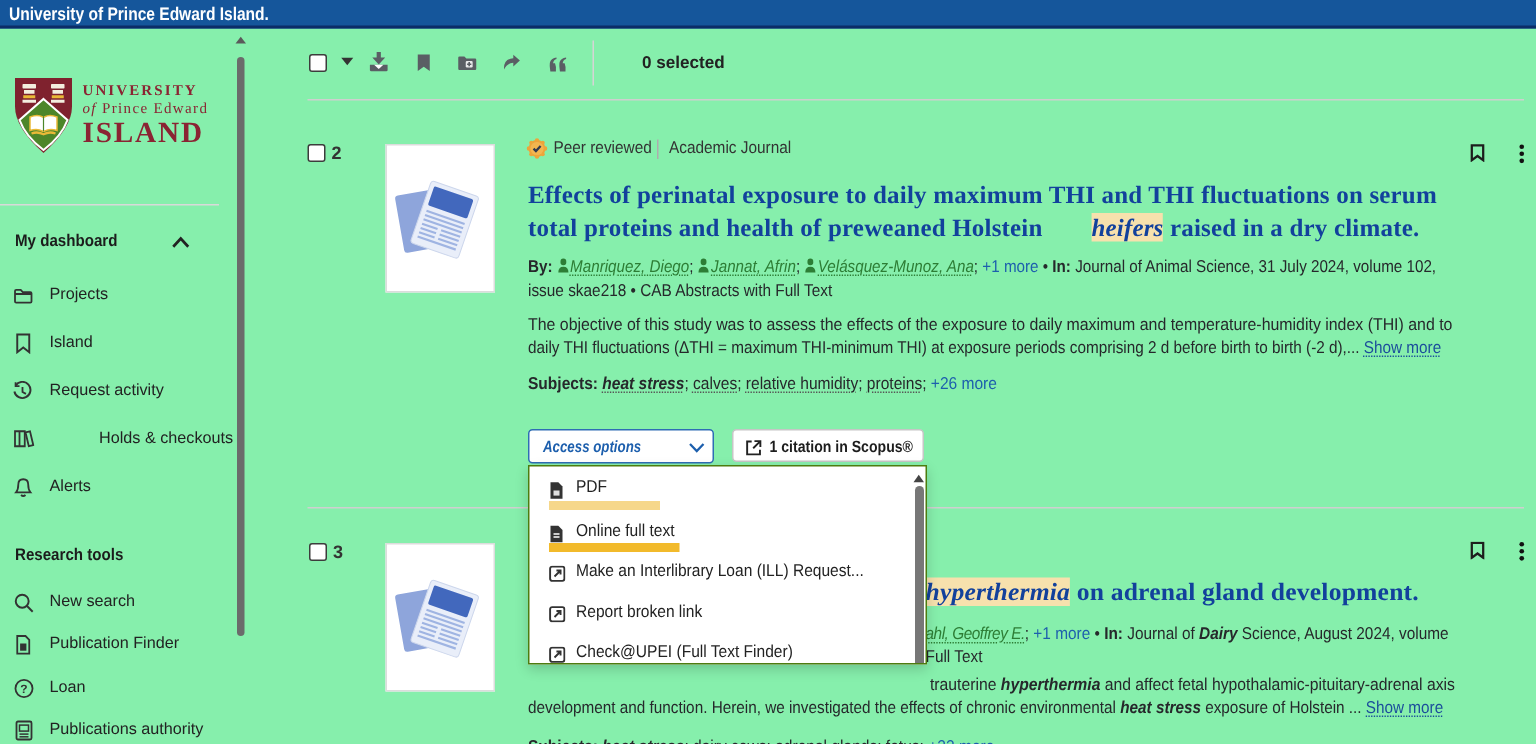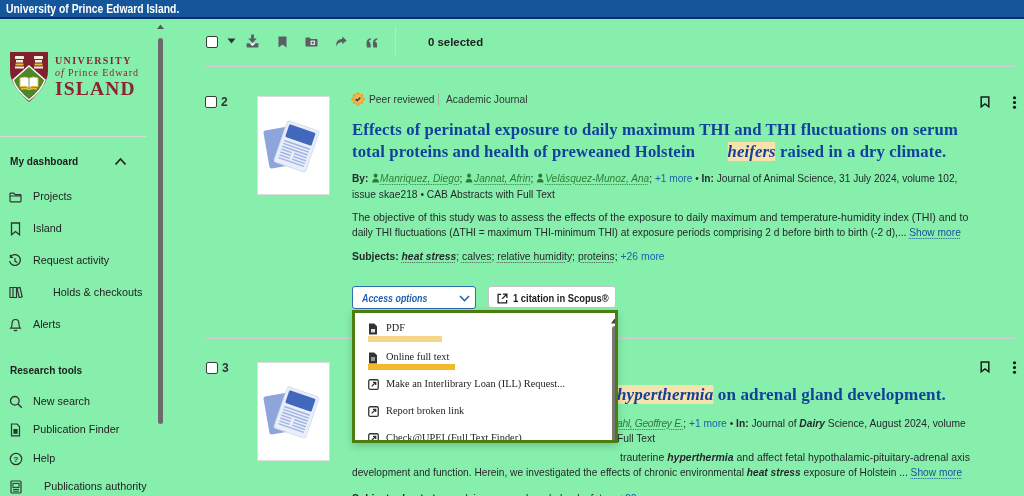--- a/index.html
+++ b/index.html
@@ -81,48 +81,48 @@
     <svg class="abs" style="left:8px; top:254px;" width="14" height="14" viewBox="0 0 14 14">
         <path d="M2.4 3 A5.4 5.4 0 1 1 1.6 7" fill="none" stroke="#333" stroke-width="1.3"></path>
         <path d="M2.4 0.8 V3.4 H5" fill="none" stroke="#333" stroke-width="1.2"></path>
         <path d="M7 4 V7.3 L9.3 8.6" fill="none" stroke="#333" stroke-width="1.2"></path>
       </svg>
     <div class="abs side-item" style="left:33px; top:254px;">Request activity</div>
     <svg class="abs" style="left:9px; top:286px;" width="14" height="13" viewBox="0 0 14 13">
         <path d="M1 1.5 H4 V11.5 H1 Z M4 1.5 H7.5 V11.5 H4 Z" fill="none" stroke="#333" stroke-width="1.2"></path>
         <path d="M8 2.2 L11 1.5 L13.2 10.8 L10.2 11.5 Z" fill="none" stroke="#333" stroke-width="1.2"></path>
       </svg>
-    <div class="abs side-item" style="left:29px; top:286px;padding-left:24px;">Holds &amp; checkouts</div>
+    <div class="abs side-item" style="left:42px; top:286px;padding-left:24px;">Holds &amp; checkouts</div>
     <svg class="abs" style="left:9px; top:318px;" width="13" height="14" viewBox="0 0 13 14">
         <path d="M6.5 1.5 Q9.8 1.5 9.8 5 Q9.8 8.5 11.3 10.2 H1.7 Q3.2 8.5 3.2 5 Q3.2 1.5 6.5 1.5 Z" fill="none" stroke="#333" stroke-width="1.2"></path>
         <path d="M5 12 Q6.5 13.4 8 12" fill="none" stroke="#333" stroke-width="1.2"></path>
       </svg>
     <div class="abs side-item" style="left:33px; top:318px;">Alerts</div>
     <svg class="abs" style="left:9px; top:395px;" width="14" height="14" viewBox="0 0 14 14">
         <circle cx="5.8" cy="5.8" r="4.3" fill="none" stroke="#333" stroke-width="1.3"></circle>
         <line x1="9" y1="9" x2="12.8" y2="12.8" stroke="#333" stroke-width="1.3"></line>
       </svg>
     <div class="abs side-item" style="left:33px; top:395px;">New search</div>
     <svg class="abs" style="left:10px; top:423px;" width="11" height="14" viewBox="0 0 11 14">
         <path d="M1.5 1 H7 L9.5 3.5 V12.8 H1.5 Z" fill="none" stroke="#333" stroke-width="1.2"></path>
         <rect x="3.4" y="6" width="4.2" height="4.8" fill="#333"></rect>
       </svg>
     <div class="abs side-item" style="left:33px; top:423px;">Publication Finder</div>
     <svg class="abs" style="left:9px; top:452px;" width="14" height="14" viewBox="0 0 14 14">
         <circle cx="7" cy="7" r="5.7" fill="none" stroke="#333" stroke-width="1.2"></circle>
         <text x="7" y="9.8" font-size="8" font-weight="bold" fill="#333" text-anchor="middle" font-family="Liberation Sans, sans-serif">?</text>
       </svg>
-    <div class="abs side-item" style="left:33px; top:452px;">Help</div>
+    <div class="abs side-item" style="left:33px; top:452px;">Loan</div>
     <svg class="abs" style="left:10px; top:480px;" width="12" height="14" viewBox="0 0 12 14">
         <rect x="1" y="1" width="10" height="12" rx="1" fill="none" stroke="#333" stroke-width="1.2"></rect>
         <rect x="3" y="3.4" width="6" height="4" fill="none" stroke="#333" stroke-width="1"></rect>
         <line x1="3" y1="9.4" x2="9" y2="9.4" stroke="#333" stroke-width="1"></line>
         <line x1="3" y1="11.2" x2="9" y2="11.2" stroke="#333" stroke-width="1"></line>
       </svg>
-    <div class="abs side-item" style="left:33px; top:480px;margin-left:11px;">Publications authority</div>
+    <div class="abs side-item" style="left:33px; top:480px;">Publications authority</div>
   </div>
   <div class="abs side-head" style="left:10px; top:364px;">Research tools</div>
 
   <svg class="abs" style="left:156px; top:23px;" width="9" height="7" viewBox="0 0 9 7">
       <path d="M1 6 L4.5 1.5 L8 6 Z" fill="#5a5a5a"></path>
     </svg>
   <div class="abs" style="left:158px; top:38px; width:5px; height:386px; background:#6b6b6b; border-radius:3px;"></div>
 
   <div id="toolbar">
     <div class="abs cb" style="left:206px; top:36px;"></div>
@@ -279,21 +279,21 @@
         </svg>
     </div>
     <div class="abs pillbtn" style="left:488px; top:286px; width:128px; height:22px; border:1px solid #c6c6c6;">
       <svg class="abs" style="left:8px; top:6px;" width="11" height="11" viewBox="0 0 12 12">
           <path d="M4.5 1.5 H1.2 V10.8 H10.5 V7.5" fill="none" stroke="#222" stroke-width="1.4"></path>
           <path d="M6.5 1.2 H10.8 V5.5 M10.6 1.4 L5.6 6.4" fill="none" stroke="#222" stroke-width="1.4"></path>
         </svg>
       <span class="abs bold nw sq" style="left:24px; top:3.5px; font-size:10.8px; color:#1d1d1d; line-height:14px; transform:scaleX(0.87);">1 citation in Scopus®</span>
     </div>
   </div>
-  <div id="dropdown" class="abs" style="left:352px; top:310px; width:266px; height:133px; background:#fff; border:3px solid #4d7c0f; box-shadow:0 3px 8px rgba(0,0,0,0.18); overflow:hidden;font-family:Liberation Serif, serif;">
+  <div id="dropdown" class="abs" style="left:352px; top:310px; width:266px; height:133px; background:#fff; border:1px solid #4d7c0f; box-shadow:0 3px 8px rgba(0,0,0,0.18); overflow:hidden;">
     <svg class="abs" style="left:13px; top:10px;" width="10" height="12" viewBox="0 0 10 12">
         <path d="M1 0.5 H6.2 L9 3.3 V11.5 H1 Z" fill="#333"></path>
         <rect x="3" y="6" width="4" height="3.4" fill="#fff" opacity="0.85"></rect>
       </svg>
     <div class="abs ddi" style="left:31px; top:8px;">PDF</div>
     <div class="abs" style="left:13px; top:23px; width:74px; height:6.4px; background:#f6d78a;"></div>
     <svg class="abs" style="left:13px; top:38.5px;" width="10" height="12" viewBox="0 0 10 12">
         <path d="M1 0.5 H6.2 L9 3.3 V11.5 H1 Z" fill="#333"></path>
         <path d="M3 6 H7 M3 8 H7" stroke="#fff" stroke-width="1"></path>
       </svg>

